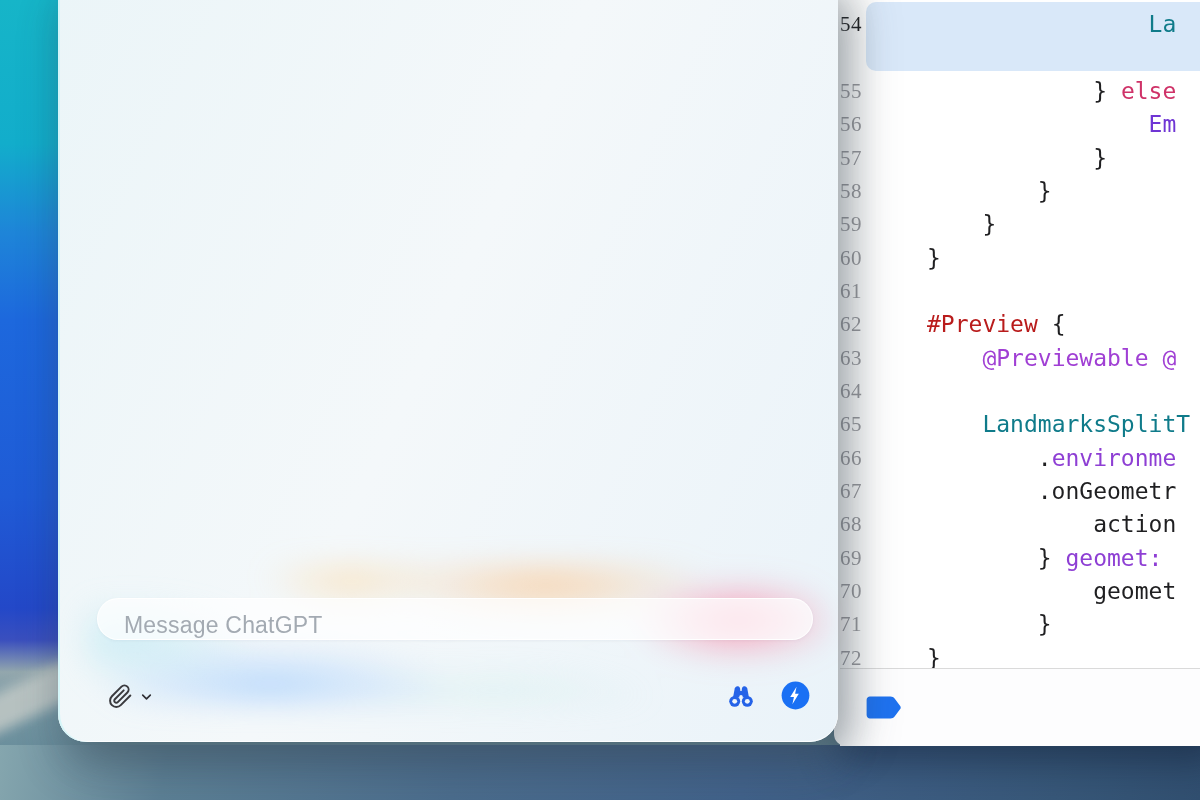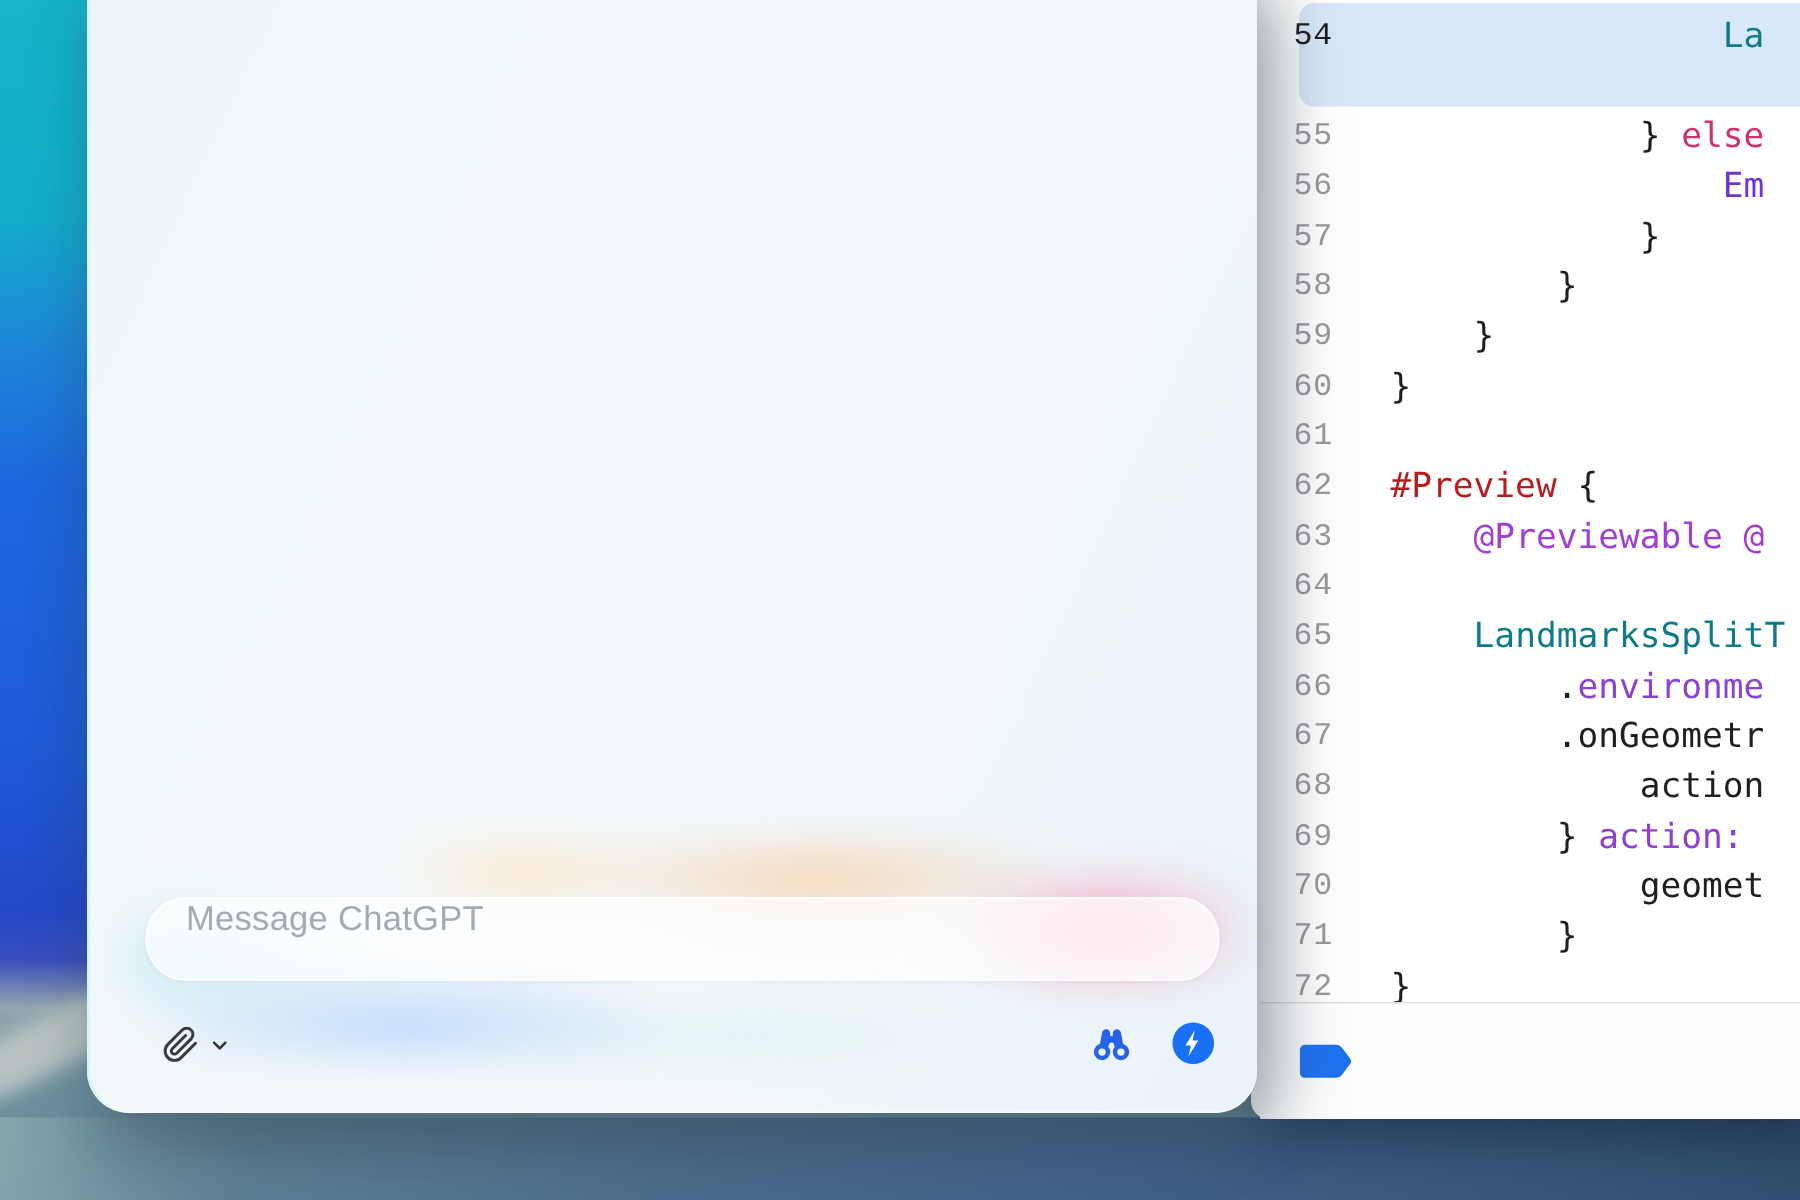--- a/index.html
+++ b/index.html
@@ -22,22 +22,22 @@
       #85a6ae 0%, #5d8095 14%, #4c6d8d 38%, #42628a 62%, #375778 88%, #314f70 100%);}
   
   .xcode{position:absolute;left:834px;top:-12px;width:386px;height:758px;z-index:1;
     background:#ffffff;border-radius:0 0 12px 12px;
     box-shadow:0 16px 36px rgba(10,22,44,.45);}
   .editor{position:absolute;left:6px;top:12px;width:380px;height:746px;overflow:hidden;}
   .active-hl{position:absolute;left:26px;top:2px;right:-4px;height:69px;
     border-radius:10px 0 0 10px;}
   .code-rows{position:absolute;left:0;top:8px;right:0;}
   .crow{height:33.35px;display:flex;align-items:center;}
-  .ln{flex:none;width:71px;text-align:center;font-size:21px;color:#98989d;
-    font-family:Liberation Mono, monospace;letter-spacing:.5px;}
+  .ln{flex:none;width:71px;text-align:left;font-size:21px;color:#98989d;
+    font-family:Liberation Serif, serif;letter-spacing:.5px;}
   .ln.act{color:#1b1b1d;font-weight:500;}
   .ctext{flex:none;margin-left:16px;white-space:pre;font-size:23px;line-height:1;
     font-family:"DejaVu Sans Mono","Liberation Mono",monospace;}
   .ed-divider{position:absolute;left:0;right:0;top:668px;height:1px;background:#dadada;}
   .debug-bar{position:absolute;left:0;right:0;top:669px;bottom:0;background:#fdfdfe;}
   .bp{position:absolute;left:26px;top:26px;width:36px;height:25px;}
   
   .chat{position:absolute;left:58px;top:-30px;width:780px;height:772px;z-index:2;
     border-radius:28px;
     background:linear-gradient(115deg,#ebf5f8 0%,#f4f8fa 48%,#eaf3f9 100%);
@@ -45,25 +45,25 @@
       inset 2px 0 0 rgba(210,245,248,.9), inset 0 -1px 0 rgba(255,255,255,.85);}
   .glow{position:absolute;left:26px;top:596px;width:744px;height:136px;
     filter:blur(14px);border-radius:60px;
     background:
       radial-gradient(150px 60px at 88% 40%, rgba(255,95,135,.60), transparent 72%),
       radial-gradient(230px 55px at 62% 12%, rgba(255,185,115,.55), transparent 72%),
       radial-gradient(120px 45px at 36% 8%,  rgba(255,205,130,.45), transparent 75%),
       radial-gradient(260px 70px at 25% 92%, rgba(125,185,255,.50), transparent 72%),
       radial-gradient(180px 60px at 6% 55%,  rgba(160,225,240,.45), transparent 72%),
       radial-gradient(220px 50px at 55% 100%,rgba(190,235,230,.40), transparent 75%);}
-  .pill{position:absolute;left:39px;top:628px;width:716px;height:56px;border-radius:27px;
+  .pill{position:absolute;left:39px;top:628px;width:716px;height:42px;border-radius:27px;
     background:rgba(255,255,255,.72);
     border:1.5px solid rgba(255,255,255,.95);
     box-shadow:0 1px 3px rgba(120,120,140,.08);
-    display:flex;align-items:flex-start;padding:0 26px;box-sizing:border-box;}
+    display:flex;align-items:flex-end;padding:0 26px;box-sizing:border-box;}
   .pill .ph{font-size:23px;color:#a3aab2;letter-spacing:.2px;}
   .chat-toolbar{position:absolute;left:0;right:0;top:702px;height:46px;}
   .icon-btn{position:absolute;display:flex;align-items:center;justify-content:center;}
   .attach{left:48px;top:10px;width:28px;height:28px;}
   .attach-chev{left:80px;top:17px;width:16px;height:14px;}
   .binoculars{left:668px;top:10px;width:30px;height:28px;}
   .bolt{left:723px;top:9px;width:29px;height:29px;}
 </style>
 </head>
 <body>
@@ -132,21 +132,21 @@
         <div class="crow">
           <span class="ln">67</span>
           <span class="ctext"><span style="color: rgb(31, 31, 33);">        .onGeometr</span></span>
         </div>
         <div class="crow">
           <span class="ln">68</span>
           <span class="ctext"><span style="color: rgb(31, 31, 33);">            action</span></span>
         </div>
         <div class="crow">
           <span class="ln">69</span>
-          <span class="ctext"><span style="color: rgb(31, 31, 33);">        } </span><span style="color: rgb(142, 63, 212);">action:</span></span>
+          <span class="ctext"><span style="color: rgb(31, 31, 33);">        } </span><span style="color: rgb(142, 63, 212);">geomet:</span></span>
         </div>
         <div class="crow">
           <span class="ln">70</span>
           <span class="ctext"><span style="color: rgb(31, 31, 33);">            geomet</span></span>
         </div>
         <div class="crow">
           <span class="ln">71</span>
           <span class="ctext"><span style="color: rgb(31, 31, 33);">        }</span></span>
         </div>
         <div class="crow">

